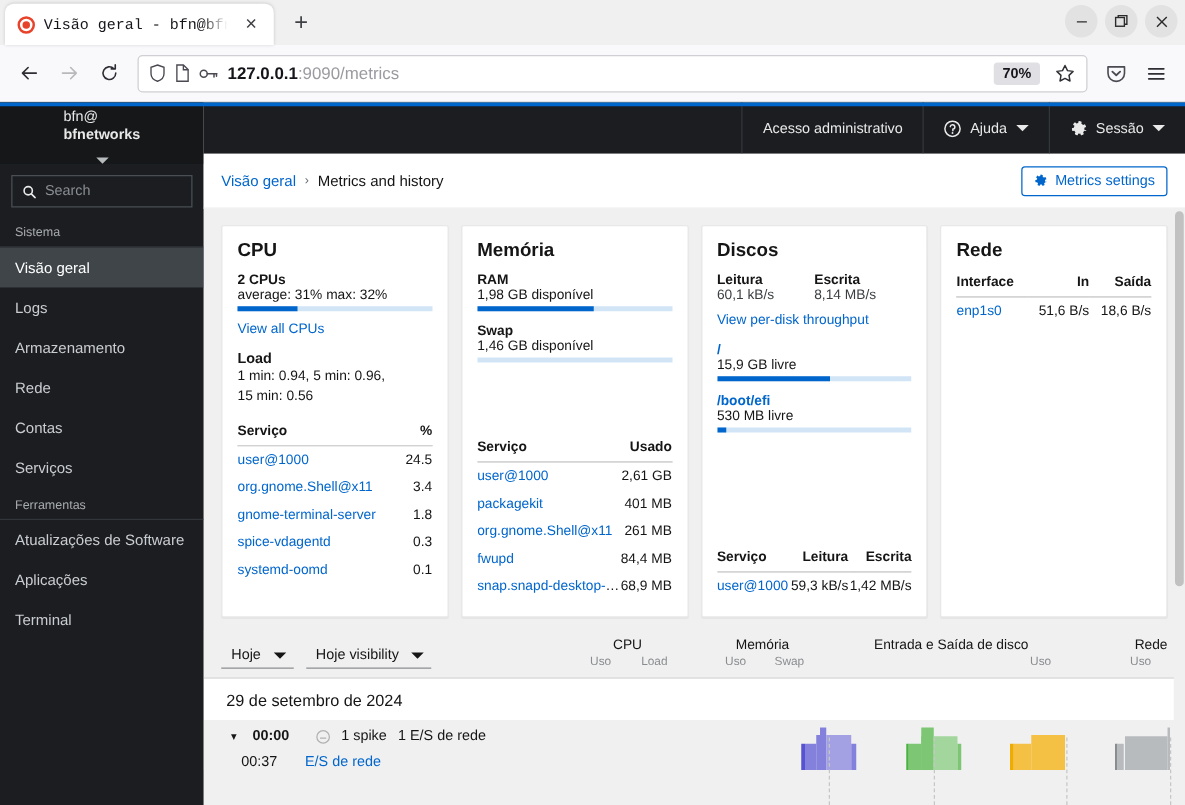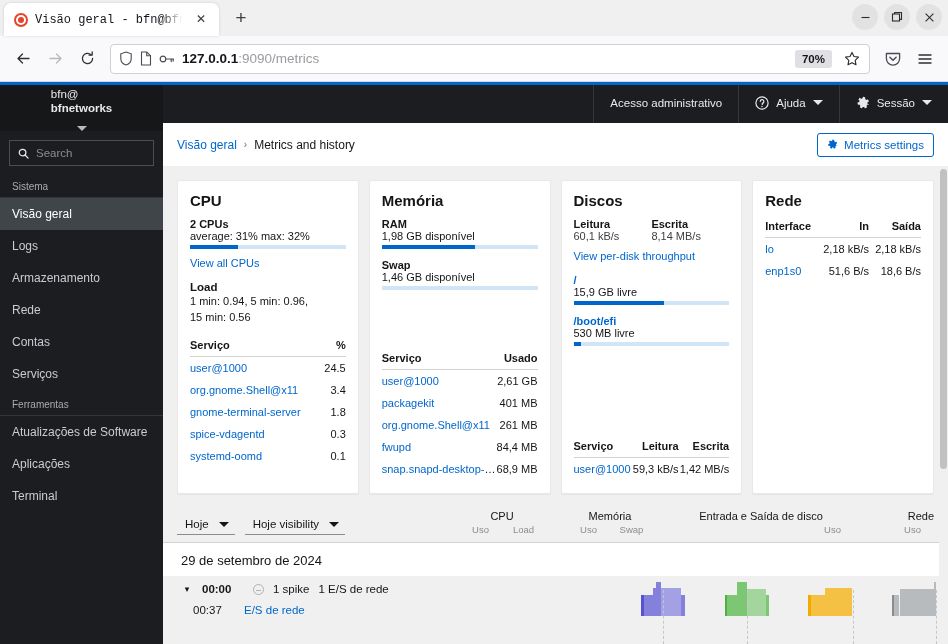--- a/index.html
+++ b/index.html
@@ -562,25 +562,20 @@
             <table class="svc">
               <thead>
                   <tr>
                 <th>Interface</th>
                 <th class="r">In</th>
                 <th class="r">Saída</th>
               </tr>
                 </thead>
               <tbody>
                 <tr>
-                  <td><a>lo</a></td>
-                  <td class="r">2,18 kB/s</td>
-                  <td class="r">2,18 kB/s</td>
-                </tr>
-                <tr>
                   <td><a>enp1s0</a></td>
                   <td class="r">51,6 B/s</td>
                   <td class="r">18,6 B/s</td>
                 </tr>
               </tbody>
             </table>
             <div class="fill"></div>
           </div>
         </div>
 

